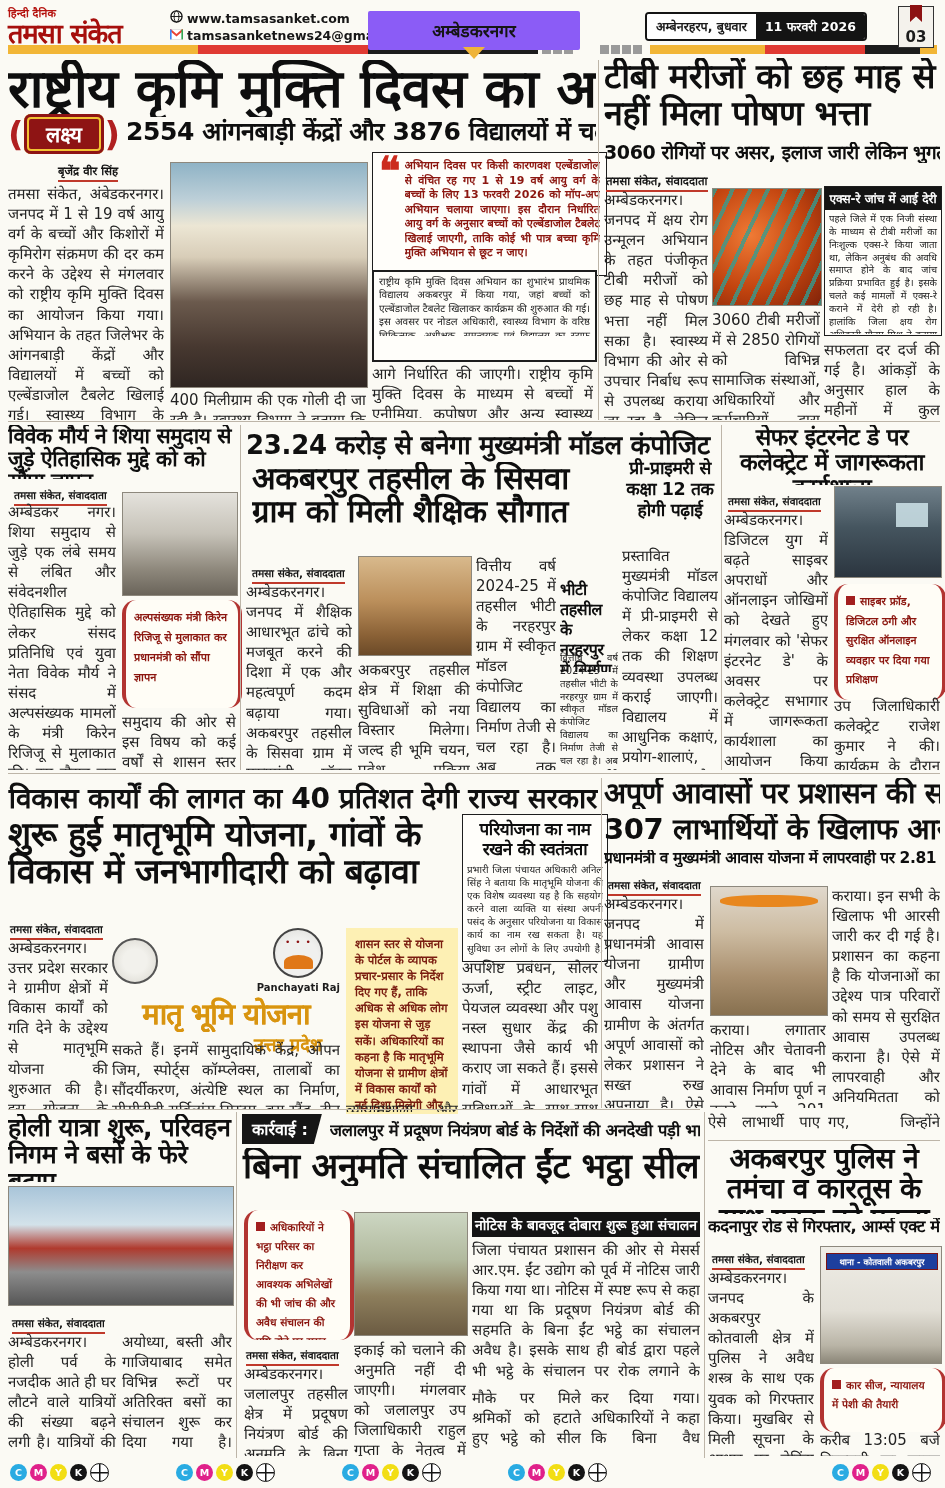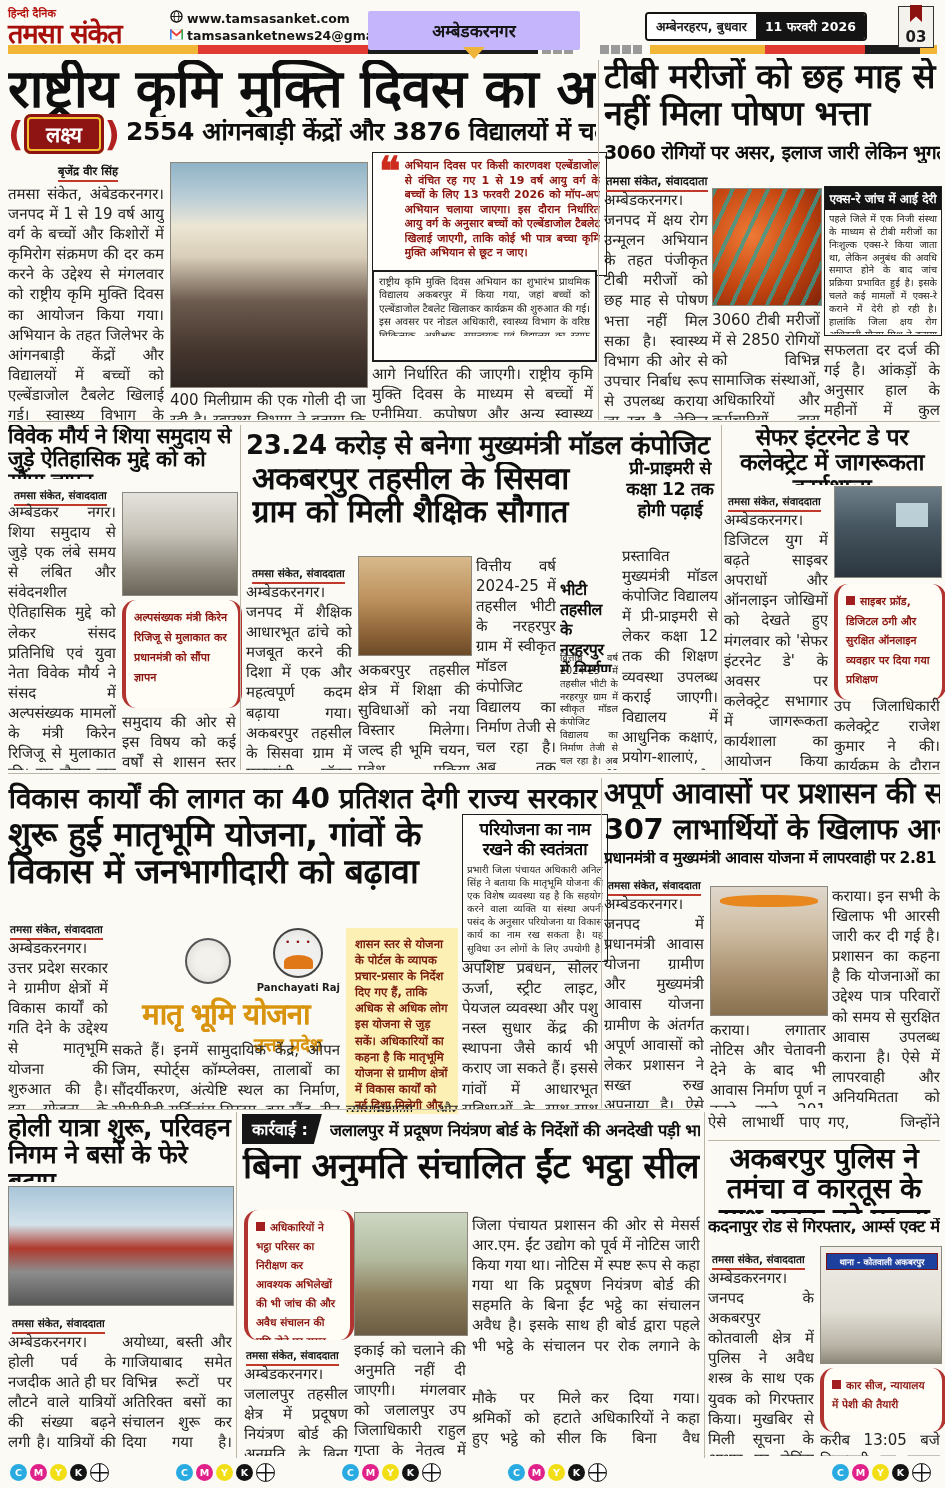--- a/index.html
+++ b/index.html
@@ -17,21 +17,21 @@
   .strip-title{background:#141414;color:#fff;font-weight:700;text-align:center;padding:3px 2px}
   .boxed{border:2px solid #1d1d1d;background:#fffefa}
   .maroon{color:#8c1710;font-weight:700}
   .sidebars{border-left:4px solid #b23431;border-right:4px solid #b23431;border-radius:14px;padding:6px 8px;background:#fffdf6}
   .sqbullet{display:inline-block;width:9px;height:9px;background:#a31f1f;margin-right:5px}
   .kicker{font-weight:700;color:#101010;letter-spacing:-0.3px}
   
   .brand-small{color:#b5120e;font-size:11px;font-weight:700}
   .brand{color:#a60f0c;font-size:27px;font-weight:700;letter-spacing:-1px;line-height:1}
   .contact{font-size:12.5px;font-weight:700;color:#171717}
-  .region-tab{background:#c4b5fd;color:#151515;font-weight:700;font-size:17px;text-align:center;padding:8px 0;border-radius:2px}
+  .region-tab{background:#8b5cf6;color:#151515;font-weight:700;font-size:17px;text-align:center;padding:8px 0;border-radius:2px}
   .tab-ptr{width:0;height:0;border-left:11px solid transparent;border-right:11px solid transparent;border-top:12px solid #efb43a}
   .datebox{display:flex;border:2px solid #141414;border-radius:4px;overflow:hidden;font-weight:700;font-size:12.5px}
   .datebox .w{background:#fff;padding:4px 9px}
   .datebox .k{background:#141414;color:#fff;padding:4px 9px}
   .pagebox{border:1.5px solid #333;background:#f4f2ec;width:34px;height:40px;position:relative;text-align:center}
   .pagebox .no{position:absolute;bottom:1px;left:0;right:0;font-weight:700;font-size:15px}
   .ribbon{position:absolute;top:-2px;left:11px;width:12px;height:17px;background:#8c1212;clip-path:polygon(0 0,100% 0,100% 100%,50% 68%,0 100%)}
   .stripe{position:absolute;top:45px;height:9px}
   .sq{display:inline-block;width:9px;height:9px;background:#9a9a9a;margin-right:2px;vertical-align:top}
   
@@ -203,21 +203,21 @@
 </div>
 <div class="abs body" style="left:834px;top:696px;width:106px;height:74px">उप जिलाधिकारी कलेक्ट्रेट राजेश कुमार ने की। कार्यक्रम के दौरान उन्होंने कहा कि डिजिटल प्लेटफॉर्म के बढ़ते उपयोग के साथ साइबर सुरक्षा एक गंभीर विषय बन चुका है। सरकारी कार्यालयों, शैक्षणिक संस्थानों और आम नागरिकों के लिए सुरक्षित डिजिटल व्यवहार अपनाना समय की आवश्यकता है। उन्होंने कहा कि साइबर अपराधी नई-नई तकनीकों के माध्यम से लोगों को ठगने का प्रयास कर रहे हैं, ऐसे में सतर्कता और जागरूकता ही सबसे बड़ा बचाव है।</div>
 
 <div class="hrule" style="left:8px;top:773px;width:932px"></div>
 
 <div class="abs kicker nw ctr" style="left:8px;top:778px;width:590px;font-size:28px">विकास कार्यों की लागत का 40 प्रतिशत देगी राज्य सरकार</div>
 <div class="abs hl ofh" style="left:8px;top:816px;width:450px;height:96px;font-size:34px">शुरू हुई मातृभूमि योजना, गांवों के विकास में जनभागीदारी को बढ़ावा</div>
 <div class="abs" style="left:10px;top:918px;width:150px"><span class="byline" style="font-size:10.5px">तमसा संकेत, संवाददाता</span></div>
 <div class="abs body" style="left:8px;top:938px;width:100px;height:172px">अम्बेडकरनगर। उत्तर प्रदेश सरकार ने ग्रामीण क्षेत्रों में विकास कार्यों को गति देने के उद्देश्य से मातृभूमि योजना की शुरुआत की है। इस योजना के तहत कोई भी व्यक्ति अथवा संस्था अपने गांव व आसपास के क्षेत्र में विकास कार्य करा सकता है, जिसमें कुल लागत का 40 प्रतिशत सहयोग राज्य सरकार देगी। योजना से जनस-हभागिता बढ़ेगी और स्थानीय जरूरतों के अनुसार कार्यों को प्राथमिकता दी जाएगी।</div>
 <div class="abs" style="left:112px;top:928px;width:228px;height:108px">
-  <div style="display:flex;align-items:center;gap:26px;justify-content:flex-end">
+  <div style="display:flex;align-items:center;gap:26px;justify-content:space-between">
     <span class="upcirc"></span>
     <span style="text-align:center">
       <span class="prcirc" style="display:inline-block"></span>
       <div class="prlabel">Panchayati Raj</div>
     </span>
   </div>
   <div class="gold nw" style="font-size:29px;letter-spacing:-1px;text-align:center">मातृ भूमि योजना</div>
   <div class="gold nw" style="font-size:18px;text-align:right;padding-right:18px">उत्तर प्रदेश</div>
 </div>
 <div class="abs body" style="left:112px;top:1040px;width:228px;height:70px">सकते हैं। इनमें सामुदायिक केंद्र, ओपन जिम, स्पोर्ट्स कॉम्प्लेक्स, तालाबों का सौंदर्यीकरण, अंत्येष्टि स्थल का निर्माण, सीसीटीवी सर्विलांस सिस्टम, बस स्टैंड, टीन शेड, बारात घर, डिजिटल लाइब्रेरी और चारागाह का निर्माण शामिल है। इसके साथ ही शिक्षा और सामाजिक सुविधाओं से जुड़े कार्य भी योजना के दायरे में रखे गए हैं। स्कूलों और इंटर कॉलेजों में अतिरिक्त कक्षाओं का निर्माण, स्मार्ट क्लासरूम, आंगनबाड़ी केंद्रों के लिए मध्याह्न भोजन रसोई और भंडारण गृह, पुस्तकालय, ऑडिटोरियम, खेलकूद स्टेडियम के लिए</div>
@@ -264,20 +264,21 @@
 </div>
 <div class="abs hl nw ctr" style="left:242px;top:1148px;width:458px;font-size:35px">बिना अनुमति संचालित ईंट भट्ठा सील</div>
 <div class="abs sidebars ofh" style="left:244px;top:1210px;width:86px;height:118px">
   <span class="sqbullet"></span><span class="maroon" style="font-size:10.6px;line-height:1.35">अधिकारियों ने भट्ठा परिसर का निरीक्षण कर आवश्यक अभिलेखों की भी जांच की और अवैध संचालन की पुष्टि होने पर सख्त कदम उठाया।</span>
 </div>
 <div class="abs" style="left:246px;top:1344px;width:120px"><span class="byline" style="font-size:10.5px">तमसा संकेत, संवाददाता</span></div>
 <div class="abs body" style="left:244px;top:1364px;width:104px;height:92px">अम्बेडकरनगर। जलालपुर तहसील क्षेत्र में प्रदूषण नियंत्रण बोर्ड की अनुमति के बिना चल रहे ईंट भट्ठे पर प्रशासन ने बड़ी कार्रवाई करते हुए उसे सील कर दिया।</div>
 <div class="photo ph-kiln" style="left:354px;top:1212px;width:112px;height:122px"></div>
 <div class="abs body" style="left:354px;top:1340px;width:112px;height:116px">इकाई को चलाने की अनुमति नहीं दी जाएगी। मंगलवार को जलालपुर उप जिलाधिकारी राहुल गुप्ता के नेतृत्व में संयुक्त टीम ने मौके पर पहुंचकर कार्रवाई की। टीम में प्रदूषण नियंत्रण बोर्ड, खनन विभाग के अधिकारी और राजस्व कर्मी शामिल रहे।</div>
 <div class="abs" style="left:472px;top:1212px;width:228px">
+  <div class="strip-title" style="font-size:14px">नोटिस के बावजूद दोबारा शुरू हुआ संचालन</div>
   <div class="body" style="height:142px;margin-top:3px">जिला पंचायत प्रशासन की ओर से मेसर्स आर.एम. ईंट उद्योग को पूर्व में नोटिस जारी किया गया था। नोटिस में स्पष्ट रूप से कहा गया था कि प्रदूषण नियंत्रण बोर्ड की सहमति के बिना ईंट भट्ठे का संचालन अवैध है। इसके साथ ही बोर्ड द्वारा पहले भी भट्ठे के संचालन पर रोक लगाने के निर्देश दिए जा चुके थे। इसके बावजूद संबंधित ईंट भट्ठा दोबारा संचालित किया जा रहा था। मामला सामने आने के बाद प्रशासन ने इसे गंभीरता से लिया और जिलाधिकारी के निर्देश पर तत्काल कार्रवाई के आदेश जारी किए गए।</div>
 </div>
 <div class="abs body" style="left:472px;top:1388px;width:228px;height:68px;column-count:2;column-gap:10px">मौके पर मिले श्रमिकों को हटाते हुए भट्ठे को सील कर दिया गया। अधिकारियों ने कहा कि बिना वैध अनुमति के किसी भी इकाई का संचालन पाए जाने पर आगे भी इसी तरह की सख्त कार्रवाई जारी रहेगी।</div>
 
 <div class="vrule" style="left:704px;top:1112px;height:346px"></div>
 <div class="abs hl ofh ctr" style="left:708px;top:1144px;width:232px;height:70px;font-size:28px">अकबरपुर पुलिस ने तमंचा व कारतूस के साथ युवक को पकड़ा</div>
 <div class="abs hl nw ctr" style="left:708px;top:1218px;width:232px;font-size:16.5px">कदनापुर रोड से गिरफ्तार, आर्म्स एक्ट में केस दर्ज</div>
 <div class="abs" style="left:712px;top:1248px;width:130px"><span class="byline" style="font-size:10.5px">तमसा संकेत, संवाददाता</span></div>
 <div class="abs body" style="left:708px;top:1268px;width:106px;height:188px">
   <span>अम्बेडकरनगर। जनपद के अकबरपुर कोतवाली क्षेत्र में पुलिस ने अवैध शस्त्र के साथ एक युवक को गिरफ्तार किया। मुखबिर से मिली सूचना के आधार पर चेकिंग के दौरान कदनापुर रोड पर घेराबंदी कर युवक को पकड़ा गया।</span> <span>तलाशी में उसके पास से .315 बोर का तमंचा और जिंदा कारतूस बरामद हुआ। आरोपी के खिलाफ मुकदमा संख्या 109/25 धारा 3/25 आर्म्स एक्ट के तहत केस दर्ज कर आगे की कार्रवाई शुरू कर दी गई है।</span>

